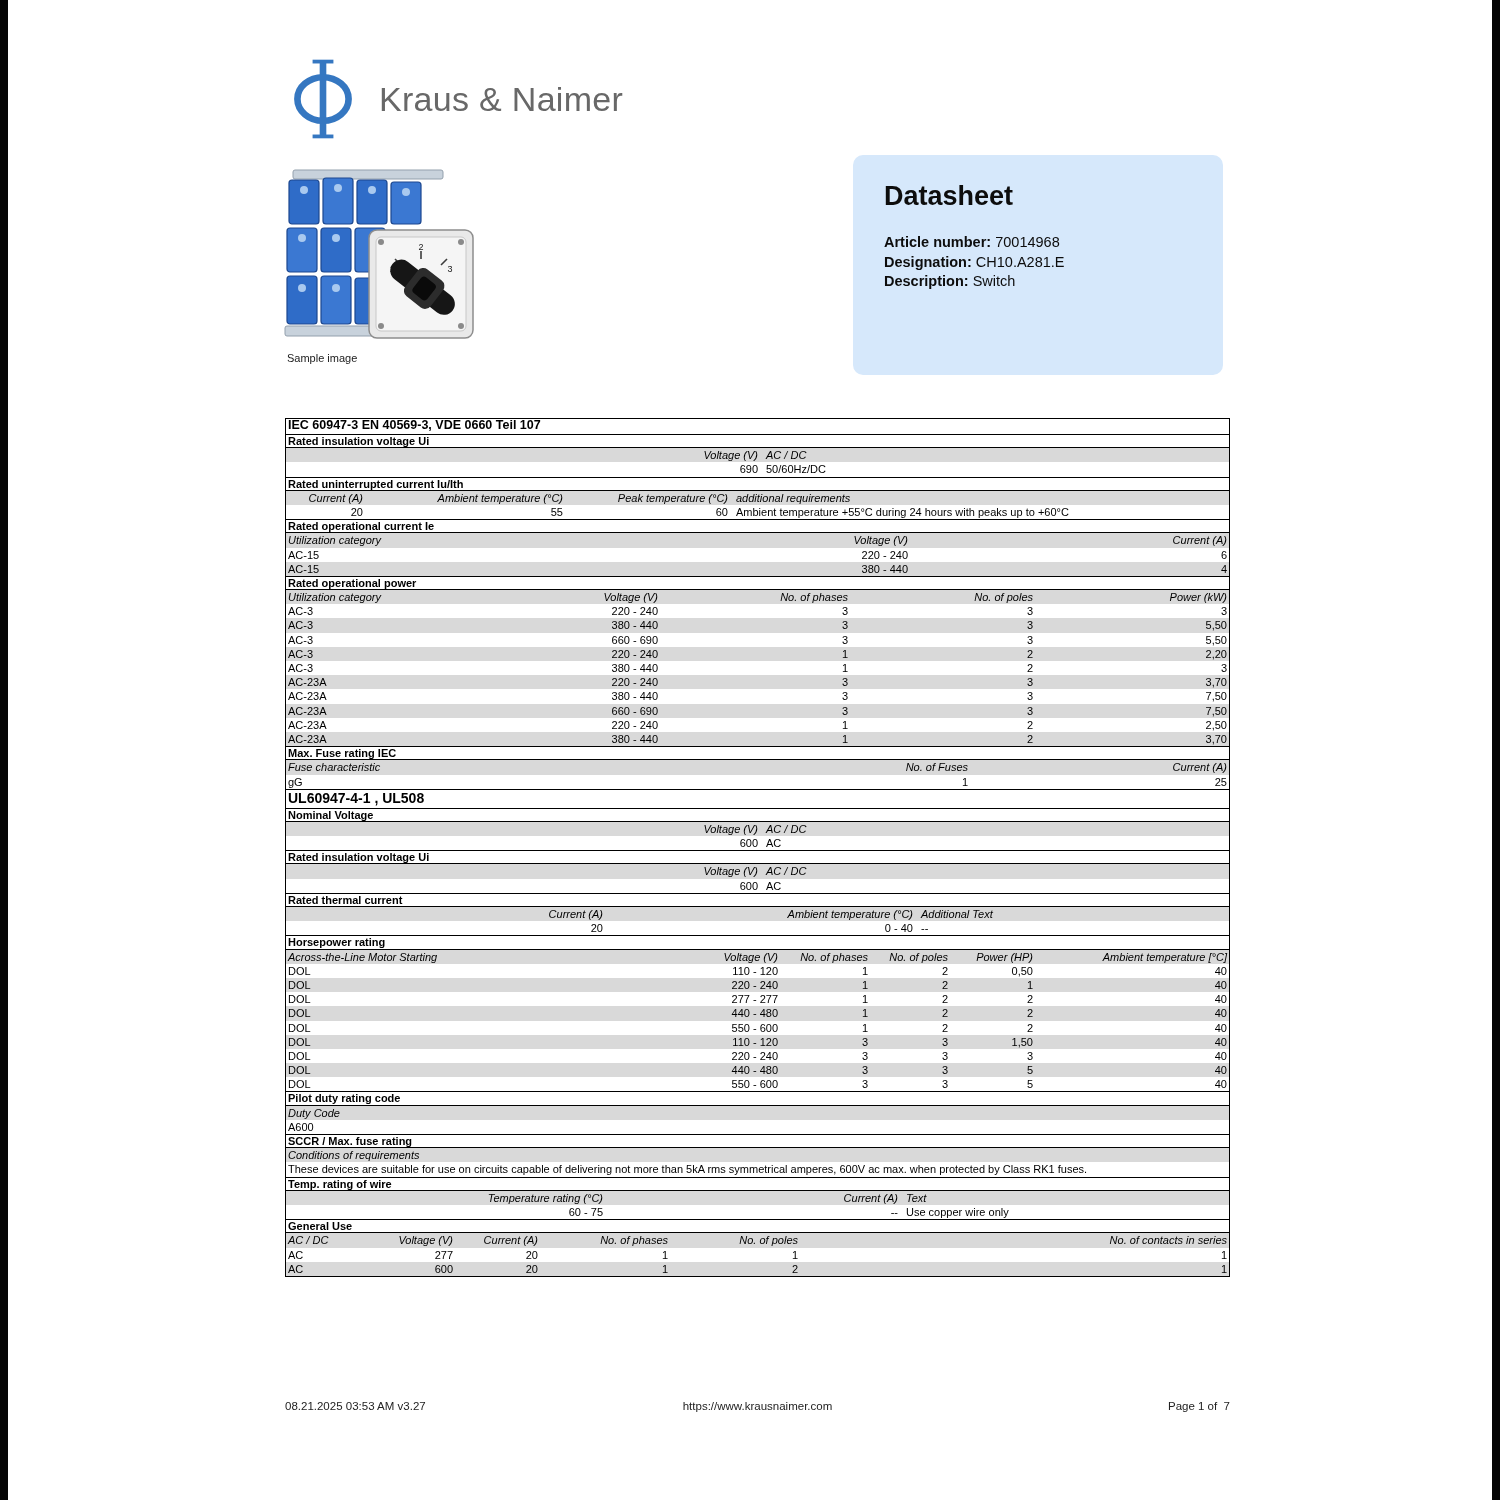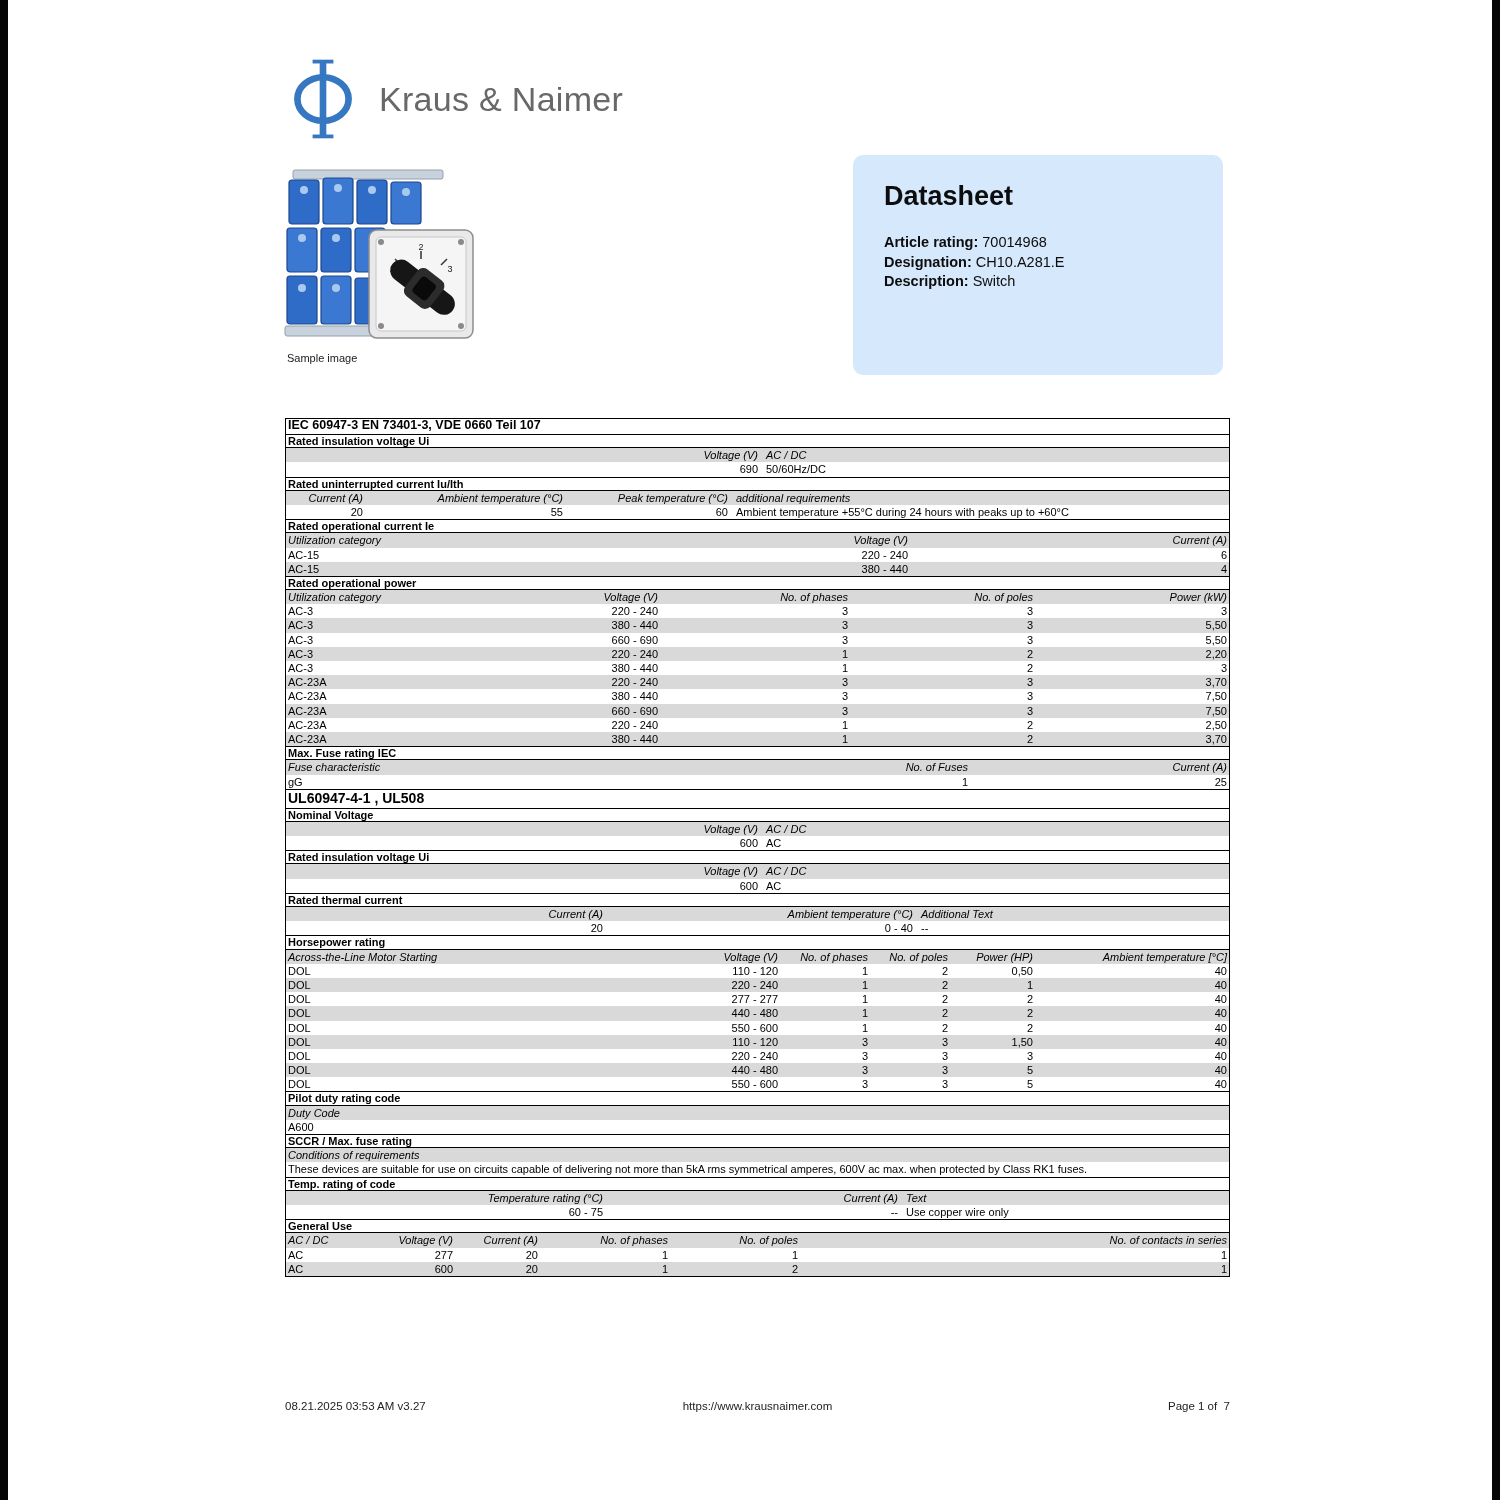--- a/index.html
+++ b/index.html
@@ -119,35 +119,35 @@
         <rect x="126" y="103" width="32" height="34" rx="7" fill="#2c2c2c"></rect>
         <rect x="133" y="110" width="18" height="20" rx="4" fill="#0a0a0a"></rect>
       </g>
     </svg>
   </figure>
   <div class="caption">Sample image</div>
 
   <aside class="card">
     <h1 class="card-title">Datasheet</h1>
     <div class="field">
-      <b>Article rating:</b>
+      <b>Article number:</b>
       <span>70014968</span>
     </div>
     <div class="field">
       <b>Designation:</b>
       <span>CH10.A281.E</span>
     </div>
     <div class="field">
       <b>Description:</b>
       <span>Switch</span>
     </div>
   </aside>
 
   <div class="spec">
-      <div class="title group-title first-group">IEC 60947-3 EN 73401-3, VDE 0660 Teil 107</div>
+      <div class="title group-title first-group">IEC 60947-3 EN 40569-3, VDE 0660 Teil 107</div>
       <div class="title sec-title">Rated insulation voltage Ui</div>
       <div class="row hdr">
         <div class="c r" style="flex: 0 0 470px;">Voltage (V)</div>
         <div class="c l p" style="flex: 0 0 467px;">AC / DC</div>
       </div>
       <div class="row data">
         <div class="c r" style="flex: 0 0 470px;">690</div>
         <div class="c l p" style="flex: 0 0 467px;">50/60Hz/DC</div>
       </div>
       <div class="title sec-title">Rated uninterrupted current Iu/Ith</div>
@@ -386,21 +386,21 @@
       <div class="row data">
         <div class="c l" style="flex: 0 0 939px;">A600</div>
       </div>
       <div class="title sec-title">SCCR / Max. fuse rating</div>
       <div class="row hdr">
         <div class="c l" style="flex: 0 0 939px;">Conditions of requirements</div>
       </div>
       <div class="row data">
         <div class="c l" style="flex: 0 0 939px;">These devices are suitable for use on circuits capable of delivering not more than 5kA rms symmetrical amperes, 600V ac max. when protected by Class RK1 fuses.</div>
       </div>
-      <div class="title sec-title">Temp. rating of code</div>
+      <div class="title sec-title">Temp. rating of wire</div>
       <div class="row hdr">
         <div class="c r" style="flex: 0 0 315px;">Temperature rating (°C)</div>
         <div class="c r" style="flex: 0 0 295px;">Current (A)</div>
         <div class="c l p" style="flex: 0 0 329px;">Text</div>
       </div>
       <div class="row data">
         <div class="c r" style="flex: 0 0 315px; text-align: right;">60 - 75</div>
         <div class="c r" style="flex: 0 0 295px;">--</div>
         <div class="c l p" style="flex: 0 0 329px;">Use copper wire only</div>
       </div>

